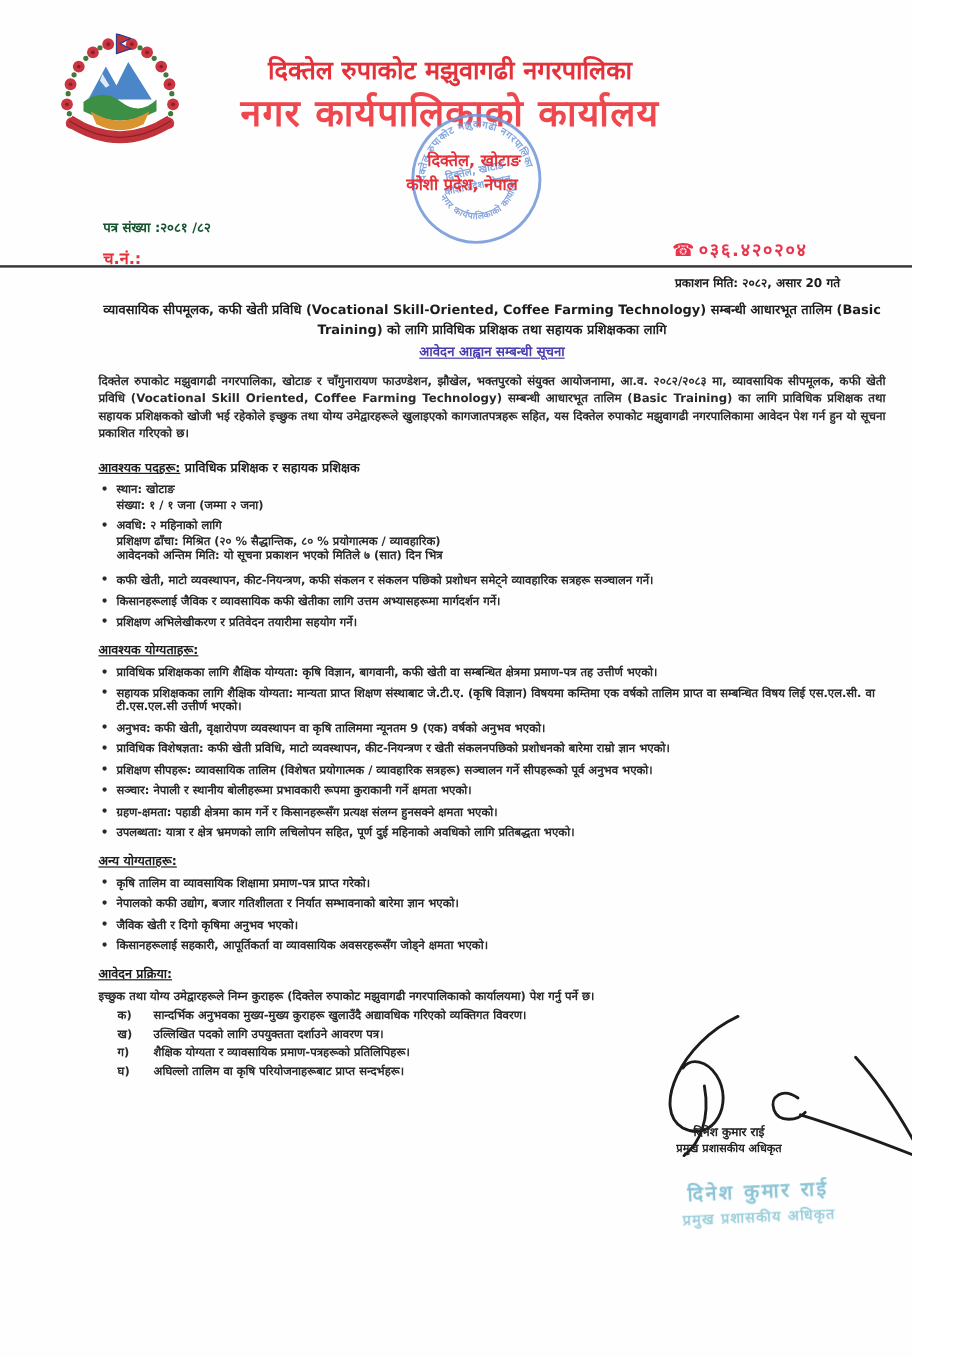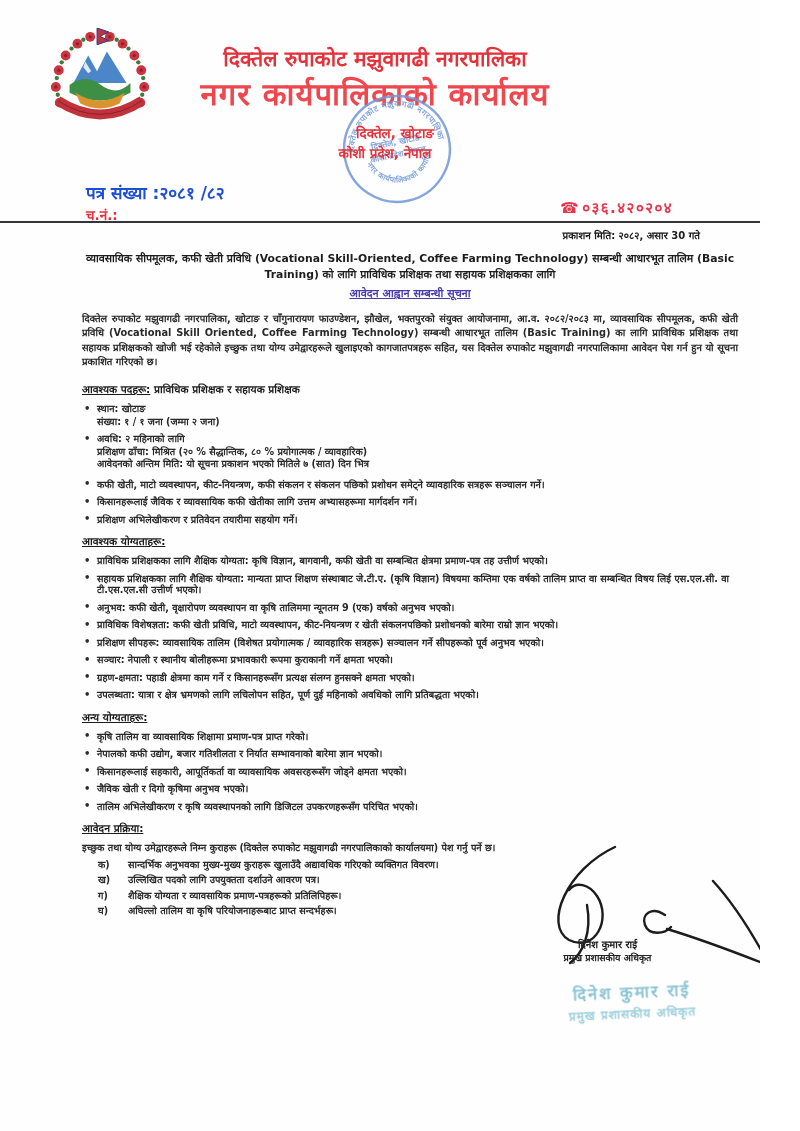--- a/index.html
+++ b/index.html
@@ -11,21 +11,21 @@
   .hdr-org{position:absolute;left:140px;top:44px;width:470px;text-align:center;
            font-size:21px;font-weight:bold;color:#e4323b;white-space:nowrap;}
   .hdr-office{position:absolute;left:130px;top:72px;width:490px;text-align:center;
            font-size:31px;font-weight:bold;color:#ef474e;white-space:nowrap;letter-spacing:1px;}
   .hdr-addr1{position:absolute;left:255px;top:124px;width:280px;text-align:center;
            font-size:13.5px;font-weight:bold;color:#e4323b;z-index:3;}
   .hdr-addr2{position:absolute;left:245px;top:144px;width:280px;text-align:center;
            font-size:13.5px;font-weight:bold;color:#e4323b;z-index:3;}
   .round-stamp{position:absolute;left:336px;top:88px;width:122px;height:122px;
            transform:rotate(-12deg);opacity:.85;z-index:1;}
-  .letter-no{position:absolute;left:86px;top:181px;font-size:17px;font-weight:bold;color:#1d4ed8;}
+  .letter-no{position:absolute;left:86px;top:181px;font-size:11px;font-weight:bold;color:#14532d;}
   .chalani{position:absolute;left:86px;top:206px;font-size:13.5px;font-weight:bold;color:#e4323b;}
   .phone{position:absolute;left:560px;top:197px;font-size:15px;font-weight:bold;
          color:#e8354d;letter-spacing:1.5px;}
   .phone .ph-ic{margin-right:2px;}
   .rule{position:absolute;left:0;right:0;top:221px;border-top:2.5px solid #33333a;}
   .pub-date{position:absolute;right:60px;top:228px;font-size:10px;font-weight:bold;color:#1c1c1c;}
 
   
   .content{position:absolute;left:82px;top:251px;width:656px;}
   .title{font-size:10.8px;font-weight:bold;text-align:center;line-height:1.45;color:#1d1d1d;}
@@ -141,21 +141,21 @@
   <div class="hdr-addr1">दिक्तेल, खोटाङ</div>
   <div class="hdr-addr2">कोशी प्रदेश, नेपाल</div>
 
   <div class="letter-no">पत्र संख्या :२०८१ /८२</div>
   <div class="chalani">च.नं.:</div>
   <div class="phone">
     <span class="ph-ic">☎</span><span>०३६.४२०२०४</span>
   </div>
 
   <div class="rule"></div>
-  <div class="pub-date">प्रकाशन मिति: २०८२, असार 30 गते</div>
+  <div class="pub-date">प्रकाशन मिति: २०८२, असार 20 गते</div>
 
   <div class="content">
     <div class="title">व्यावसायिक सीपमूलक, कफी खेती प्रविधि (Vocational Skill-Oriented, Coffee Farming Technology) सम्बन्धी आधारभूत तालिम (Basic Training) को लागि प्राविधिक प्रशिक्षक तथा सहायक प्रशिक्षकका लागि</div>
     <div class="subtitle">आवेदन आह्वान सम्बन्धी सूचना</div>
     <p class="intro">दिक्तेल रुपाकोट मझुवागढी नगरपालिका, खोटाङ र चाँगुनारायण फाउण्डेशन, झौखेल, भक्तपुरको संयुक्त आयोजनामा, आ.व. २०८२/२०८३ मा, व्यावसायिक सीपमूलक, कफी खेती प्रविधि (Vocational Skill Oriented, Coffee Farming Technology) सम्बन्धी आधारभूत तालिम (Basic Training) का लागि प्राविधिक प्रशिक्षक तथा सहायक प्रशिक्षकको खोजी भई रहेकोले इच्छुक तथा योग्य उमेद्वारहरूले खुलाइएको कागजातपत्रहरू सहित, यस दिक्तेल रुपाकोट मझुवागढी नगरपालिकामा आवेदन पेश गर्न हुन यो सूचना प्रकाशित गरिएको छ।</p>
 
     <div class="sec">
       <div class="sec-h">
         <span class="u">आवश्यक पदहरू:</span>
         <span>प्राविधिक प्रशिक्षक र सहायक प्रशिक्षक</span>
@@ -190,23 +190,22 @@
       <div class="bitem">प्रशिक्षण सीपहरू: व्यावसायिक तालिम (विशेषत प्रयोगात्मक / व्यावहारिक सत्रहरू) सञ्चालन गर्ने सीपहरूको पूर्व अनुभव भएको।</div>
       <div class="bitem">सञ्चार: नेपाली र स्थानीय बोलीहरूमा प्रभावकारी रूपमा कुराकानी गर्ने क्षमता भएको।</div>
       <div class="bitem">ग्रहण-क्षमता: पहाडी क्षेत्रमा काम गर्ने र किसानहरूसँग प्रत्यक्ष संलग्न हुनसक्ने क्षमता भएको।</div>
       <div class="bitem">उपलब्धता: यात्रा र क्षेत्र भ्रमणको लागि लचिलोपन सहित, पूर्ण दुई महिनाको अवधिको लागि प्रतिबद्धता भएको।</div>
     </div>
 
     <div class="sec">
       <div class="sec-h u">अन्य योग्यताहरू:</div>
       <div class="bitem">कृषि तालिम वा व्यावसायिक शिक्षामा प्रमाण-पत्र प्राप्त गरेको।</div>
       <div class="bitem">नेपालको कफी उद्योग, बजार गतिशीलता र निर्यात सम्भावनाको बारेमा ज्ञान भएको।</div>
+      <div class="bitem">जैविक खेती र दिगो कृषिमा अनुभव भएको।</div>
       <div class="bitem">किसानहरूलाई सहकारी, आपूर्तिकर्ता वा व्यावसायिक अवसरहरूसँग जोड्ने क्षमता भएको।</div>
-      <div class="bitem">जैविक खेती र दिगो कृषिमा अनुभव भएको।</div>
-      <div class="bitem">तालिम अभिलेखीकरण र कृषि व्यवस्थापनको लागि डिजिटल उपकरणहरूसँग परिचित भएको।</div>
     </div>
 
     <div class="sec">
       <div class="sec-h u">आवेदन प्रक्रिया:</div>
       <div class="app-intro">इच्छुक तथा योग्य उमेद्वारहरूले निम्न कुराहरू (दिक्तेल रुपाकोट मझुवागढी नगरपालिकाको कार्यालयमा) पेश गर्नु पर्ने छ।</div>
       <div class="lrow">
         <span class="llab">क)</span>
         <span>सान्दर्भिक अनुभवका मुख्य-मुख्य कुराहरू खुलाउँदै अद्यावधिक गरिएको व्यक्तिगत विवरण।</span>
       </div>
       <div class="lrow">

